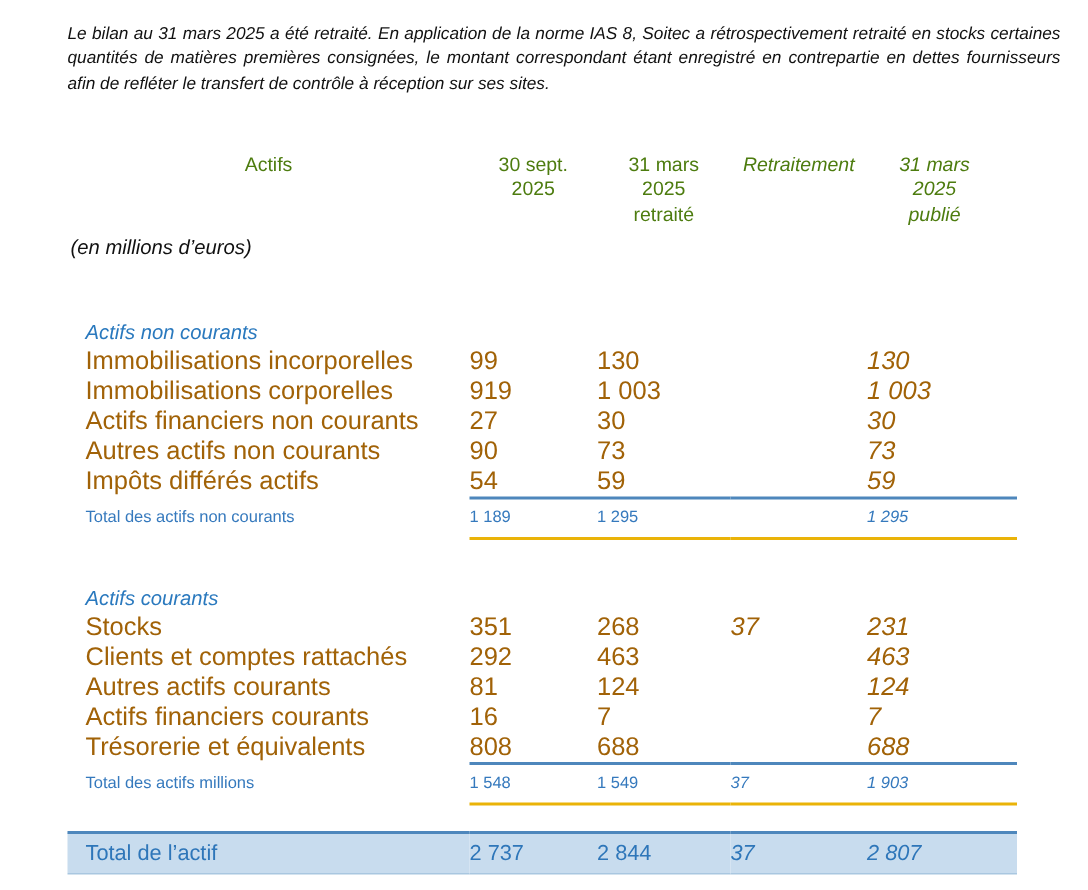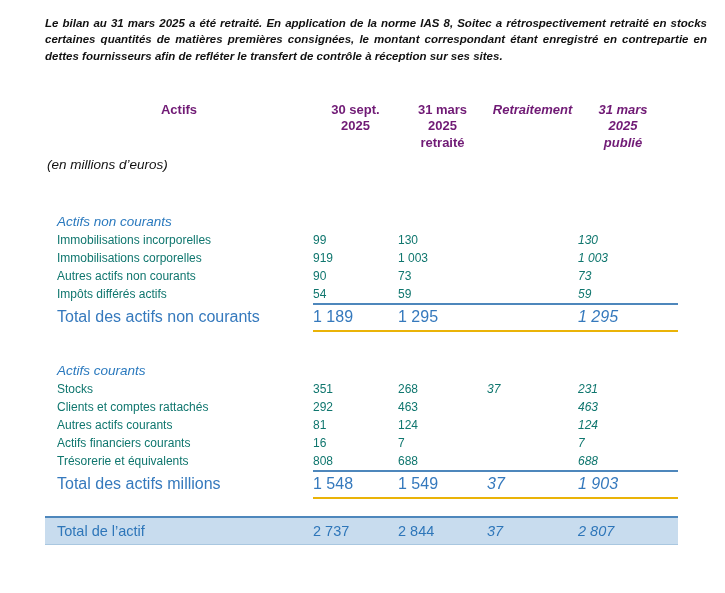--- a/index.html
+++ b/index.html
@@ -25,39 +25,38 @@
     letter-spacing: 0.2px;
   }
   .intro {
     margin: 0 0 38px 0;
     width: 662px;
     font-size: 11.5px;
     font-style: italic;
     color: #111111;
     line-height: 16.3px;
     text-align: justify;
-    font-weight: bold;
   }
   table.bs {
     border-collapse: collapse;
     table-layout: fixed;
     width: 633px;
   }
   col.c-label { width: 268px; }
   col.c-n1 { width: 85px; }
   col.c-n2 { width: 89px; }
   col.c-n3 { width: 91px; }
   col.c-n4 { width: 100px; }
 
   thead th {
     padding: 0;
     vertical-align: top;
     font-size: 13px;
-    font-weight: bold;
-    color: #701a75;
+    font-weight: normal;
+    color: #4d7c0f;
     line-height: 16.5px;
     white-space: pre-line;
     height: 55px;
   }
   th.h-label { text-align: center; }
   th.h-num { }
   th.h-ital { font-style: italic; }
   th.h-pad { padding-right: 10px; }
 
   td { padding: 0; }
@@ -79,32 +78,32 @@
     vertical-align: bottom;
     font-size: 13.5px;
     font-style: italic;
     color: #2A79BE;
     padding-left: 12px;
     padding-bottom: 2px;
   }
   .data-row td {
     height: 18px;
     vertical-align: middle;
-    font-size: 12px;
-    color: #0f766e;
+    font-size: 17px;
+    color: #a16207;
   }
   td.lbl { padding-left: 12px; text-align: left; }
   td.num { text-align: left; }
   td.ital { font-style: italic; }
   td.pad { padding-right: 10px; }
 
   .total-row td {
     height: 25px;
     vertical-align: middle;
-    font-size: 16px;
+    font-size: 11px;
     color: #3579BD;
   }
   .total-row td.num {
     border-top: 2px solid #4E87BC;
     border-bottom: 2px solid #eab308;
   }
   .grand-total-row td {
     height: 26px;
     vertical-align: middle;
     font-size: 14.5px;
@@ -164,20 +163,27 @@
         <td class="num ital pad">130</td>
       </tr>
       <tr class="data-row">
         <td class="lbl">Immobilisations corporelles</td>
         <td class="num">919</td>
         <td class="num">1 003</td>
         <td class="num ital"></td>
         <td class="num ital pad">1 003</td>
       </tr>
       <tr class="data-row">
+        <td class="lbl">Actifs financiers non courants</td>
+        <td class="num">27</td>
+        <td class="num">30</td>
+        <td class="num ital"></td>
+        <td class="num ital pad">30</td>
+      </tr>
+      <tr class="data-row">
         <td class="lbl">Autres actifs non courants</td>
         <td class="num">90</td>
         <td class="num">73</td>
         <td class="num ital"></td>
         <td class="num ital pad">73</td>
       </tr>
       <tr class="data-row">
         <td class="lbl">Impôts différés actifs</td>
         <td class="num">54</td>
         <td class="num">59</td>

